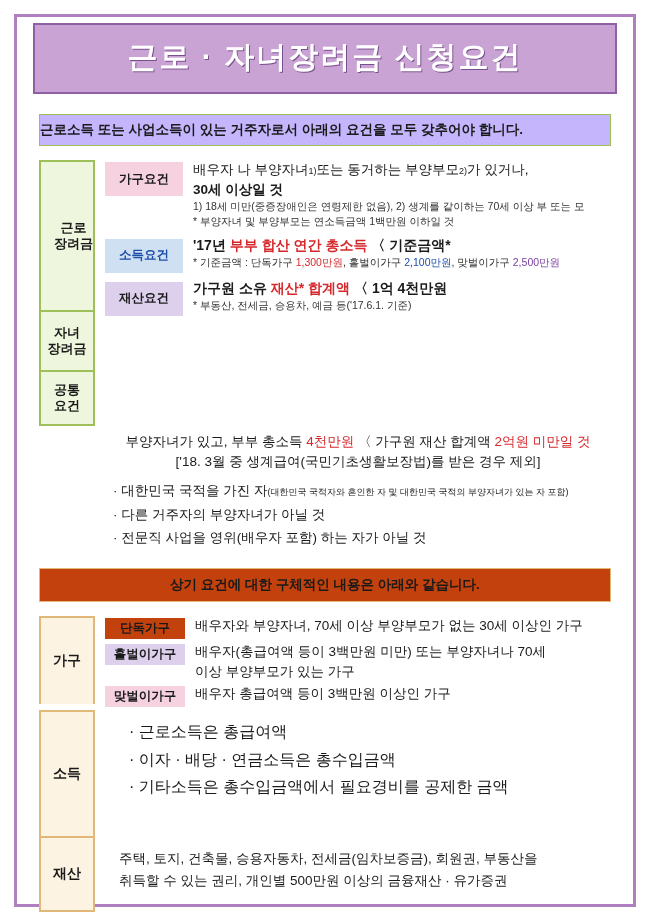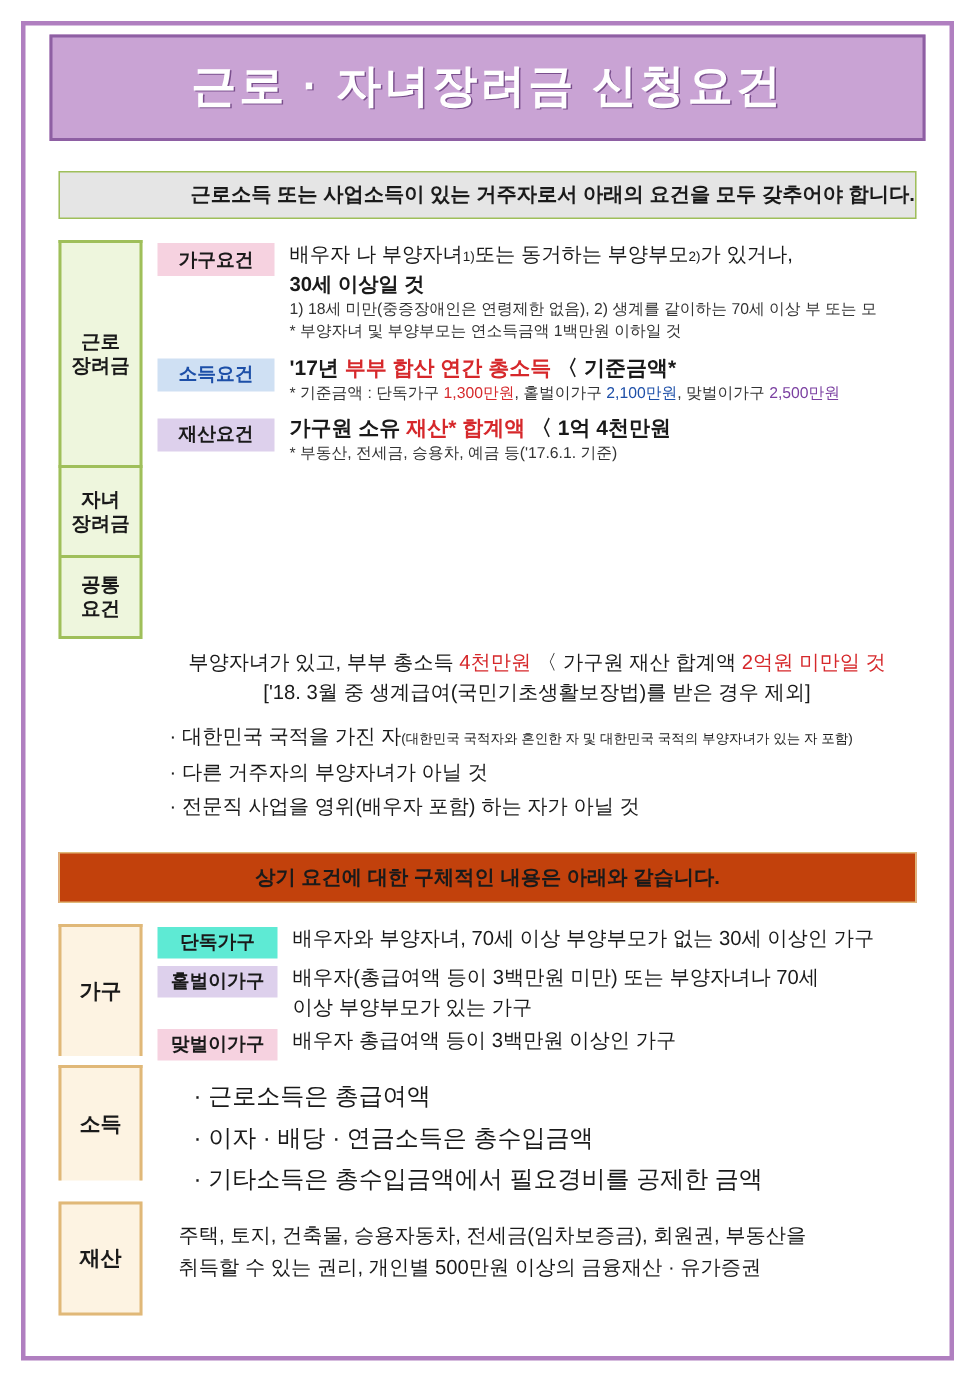--- a/index.html
+++ b/index.html
@@ -35,22 +35,22 @@
   .title-bar .t{
     font-size:30px;
     font-weight:bold;
     color:#ffffff;
     letter-spacing:2px;
     text-shadow:1px 1px 0 #7a4f8d;
   }
   
   .banner{
     border:1px solid #9fbf5a;
-    background:#e5e5e5;
-    text-align:right;
+    background:#c4b5fd;
+    text-align:left;
     font-size:13.5px;
     font-weight:bold;
     padding:6px 0;
     margin:0 6px 14px 6px;
     color:#1a1a1a;
   }
   .banner2{
     border:1px solid #e0b878;
     background:#c2410c;
     text-align:center;
@@ -74,28 +74,28 @@
   .lbox{
     border:2px solid #9fbf5a;
     background:#eef6dd;
     display:flex;align-items:center;justify-content:center;
     text-align:center;
     font-size:13px;font-weight:bold;
     line-height:1.25;
     color:#1a1a1a;
     box-sizing:border-box;
   }
-  .lbox.l1{height:150px;border-bottom:none;}
+  .lbox.l1{height:150px;border-bottom:none;justify-content:flex-end;}
   .lbox.l2{height:60px;border-bottom:none;}
   .lbox.l3{height:56px;}
   .rightcol{flex:1;padding-left:10px;}
   .row{display:flex;}
   .tag{
     flex:0 0 78px;
-    height:22px;
+    height:34px;
     display:flex;align-items:center;justify-content:center;
     font-size:12.5px;font-weight:bold;
     margin-top:2px;
     color:#1a1a1a;
   }
   .tag.pink{background:#f6d2e0;}
   .tag.blue{background:#cfe0f3;}
   .tag.purp{background:#ddd0ec;}
   .rowbody{flex:1;padding-left:10px;}
   .ln{font-size:13.5px;line-height:1.45;}
@@ -116,32 +116,32 @@
   .sec2{display:flex;margin:0 6px;}
   .l2box{
     width:56px;flex:0 0 56px;
     border:2px solid #e0b878;
     background:#fdf3e2;
     display:flex;align-items:center;justify-content:center;
     font-size:14px;font-weight:bold;
     box-sizing:border-box;
   }
   .l2box.a{height:88px;border-bottom:none;}
-  .l2box.b{height:77px;border-bottom:none;text-align:center;}
+  .l2box.b{height:126px;border-bottom:none;text-align:center;}
   .l2box.c{height:76px;}
   .r2{flex:1;padding-left:10px;}
   .r2row{display:flex;align-items:flex-start;margin-bottom:3px;}
   .tag2{
     flex:0 0 80px;
     height:21px;
     display:flex;align-items:center;justify-content:center;
     font-size:12.5px;font-weight:bold;
     margin-top:2px;
   }
-  .tag2.a{background:#5eead4;}
+  .tag2.a{background:#c2410c;}
   .tag2.b{background:#ddd0ec;}
   .tag2.c{background:#f6d2e0;}
   .r2body{flex:1;padding-left:10px;font-size:13.5px;line-height:1.45;}
   .listbody{padding-left:24px;padding-top:8px;font-size:16px;line-height:1.72;}
   .assetbody{padding-left:14px;padding-top:12px;font-size:13.5px;line-height:1.6;}
   .gap{height:18px;}
 </style>
 </head>
 <body>
 

